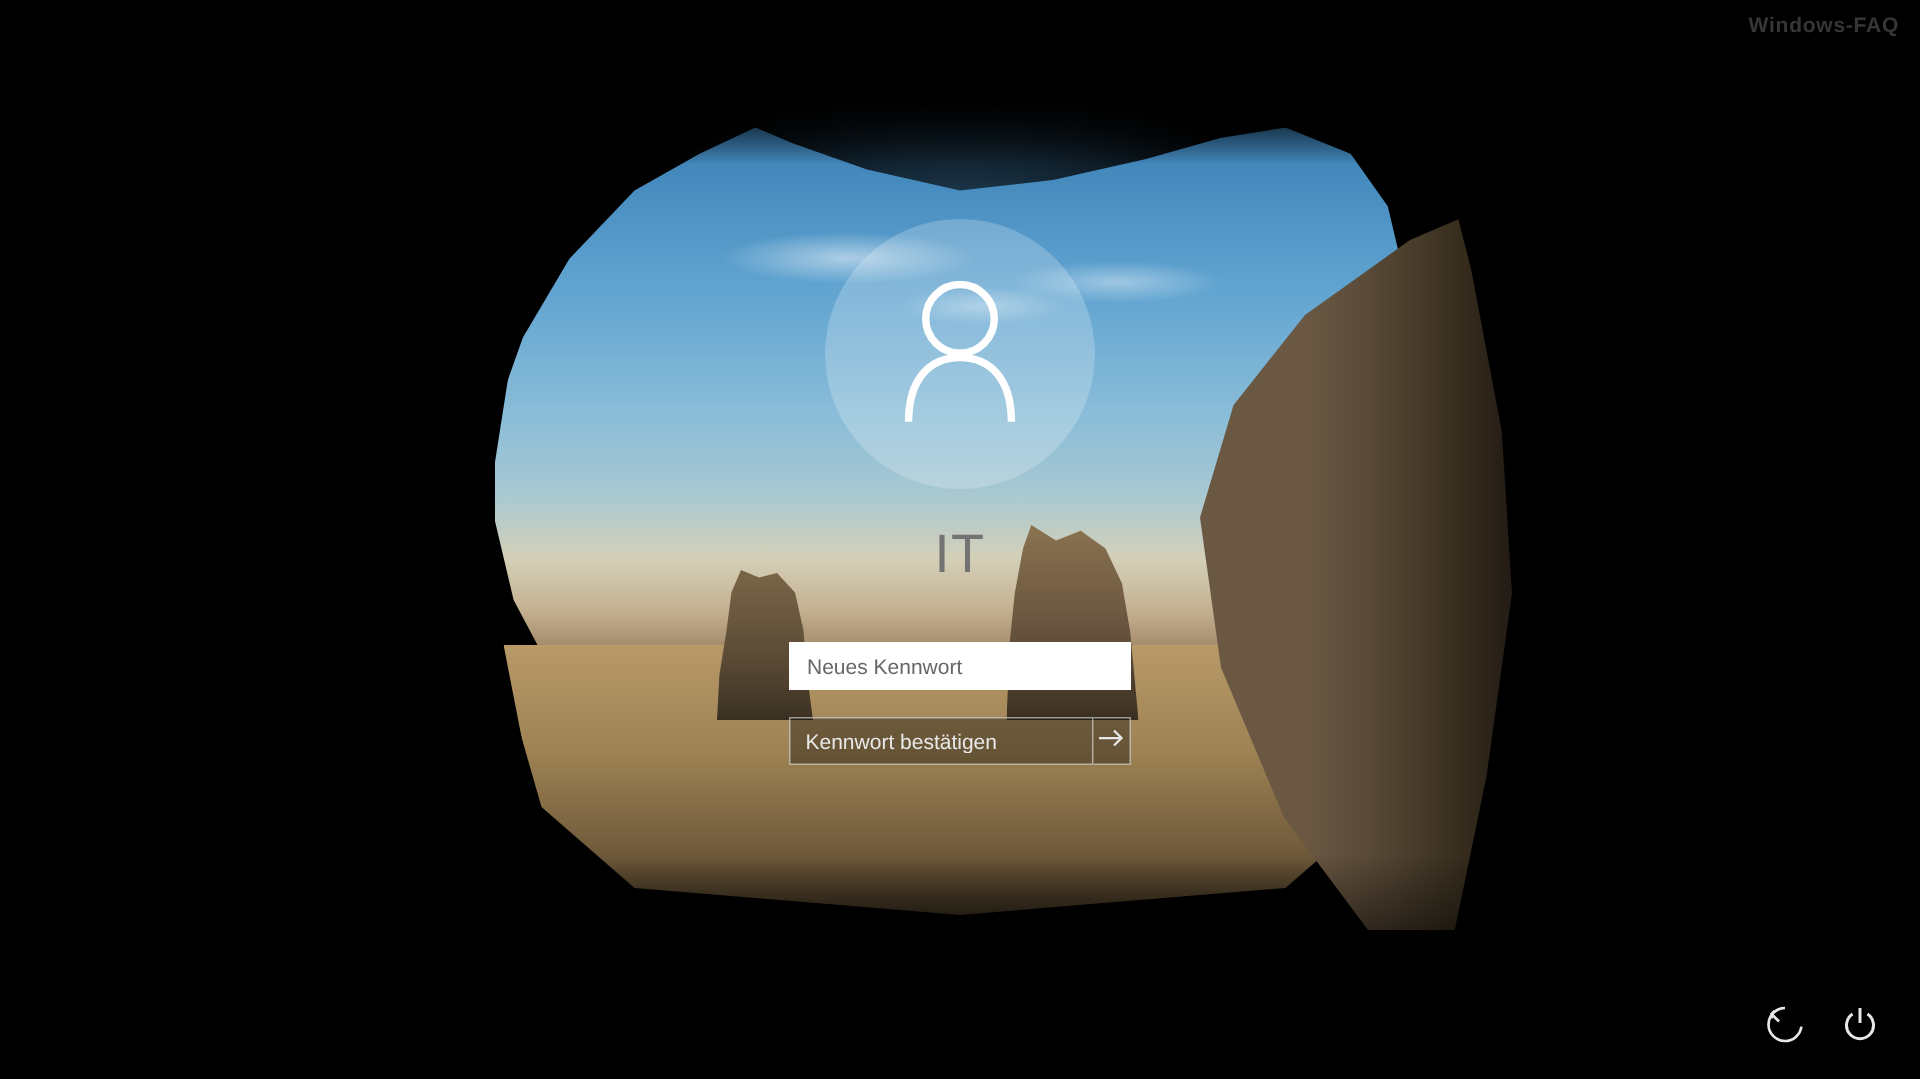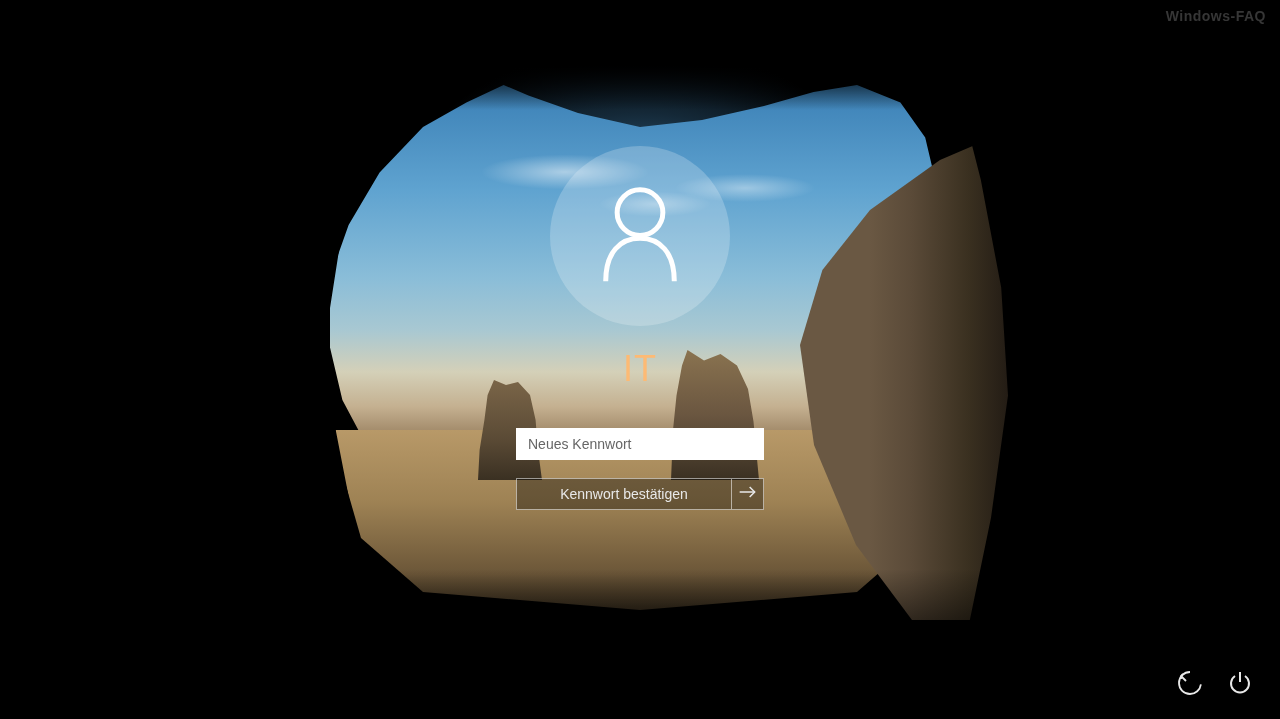--- a/index.html
+++ b/index.html
@@ -143,34 +143,34 @@
       display: flex;
       align-items: center;
       justify-content: center;
     }
     .avatar svg {
       width: 90px;
       height: 100px;
     }
     .username {
       margin-top: 22px;
-      color: #fdba74;
+      color: #737373;
       font-size: 36px;
       font-weight: 300;
       letter-spacing: 1px;
     }
     .input-group {
       margin-top: 38px;
       display: flex;
       flex-direction: column;
       gap: 18px;
     }
     .input-row {
       display: flex;
-      width: 248px;
+      width: 228px;
       height: 32px;
     }
     .input-field {
       flex: 1;
       height: 100%;
       border: none;
       padding: 0 10px;
       font-size: 14px;
       font-family: inherit;
       outline: none;
@@ -180,21 +180,20 @@
       color: #222;
       border: 2px solid #fff;
     }
     .input-field.active::placeholder {
       color: #666;
     }
     .input-field.inactive {
       background: rgba(0,0,0,0.35);
       color: #e8e8e8;
       border: 1.5px solid rgba(255,255,255,0.55);
-      text-align: center;
     }
     .input-field.inactive::placeholder {
       color: #e8e8e8;
     }
     .submit-btn {
       width: 32px;
       height: 32px;
       background: rgba(0,0,0,0.35);
       border: 1.5px solid rgba(255,255,255,0.55);
       border-left: none;

